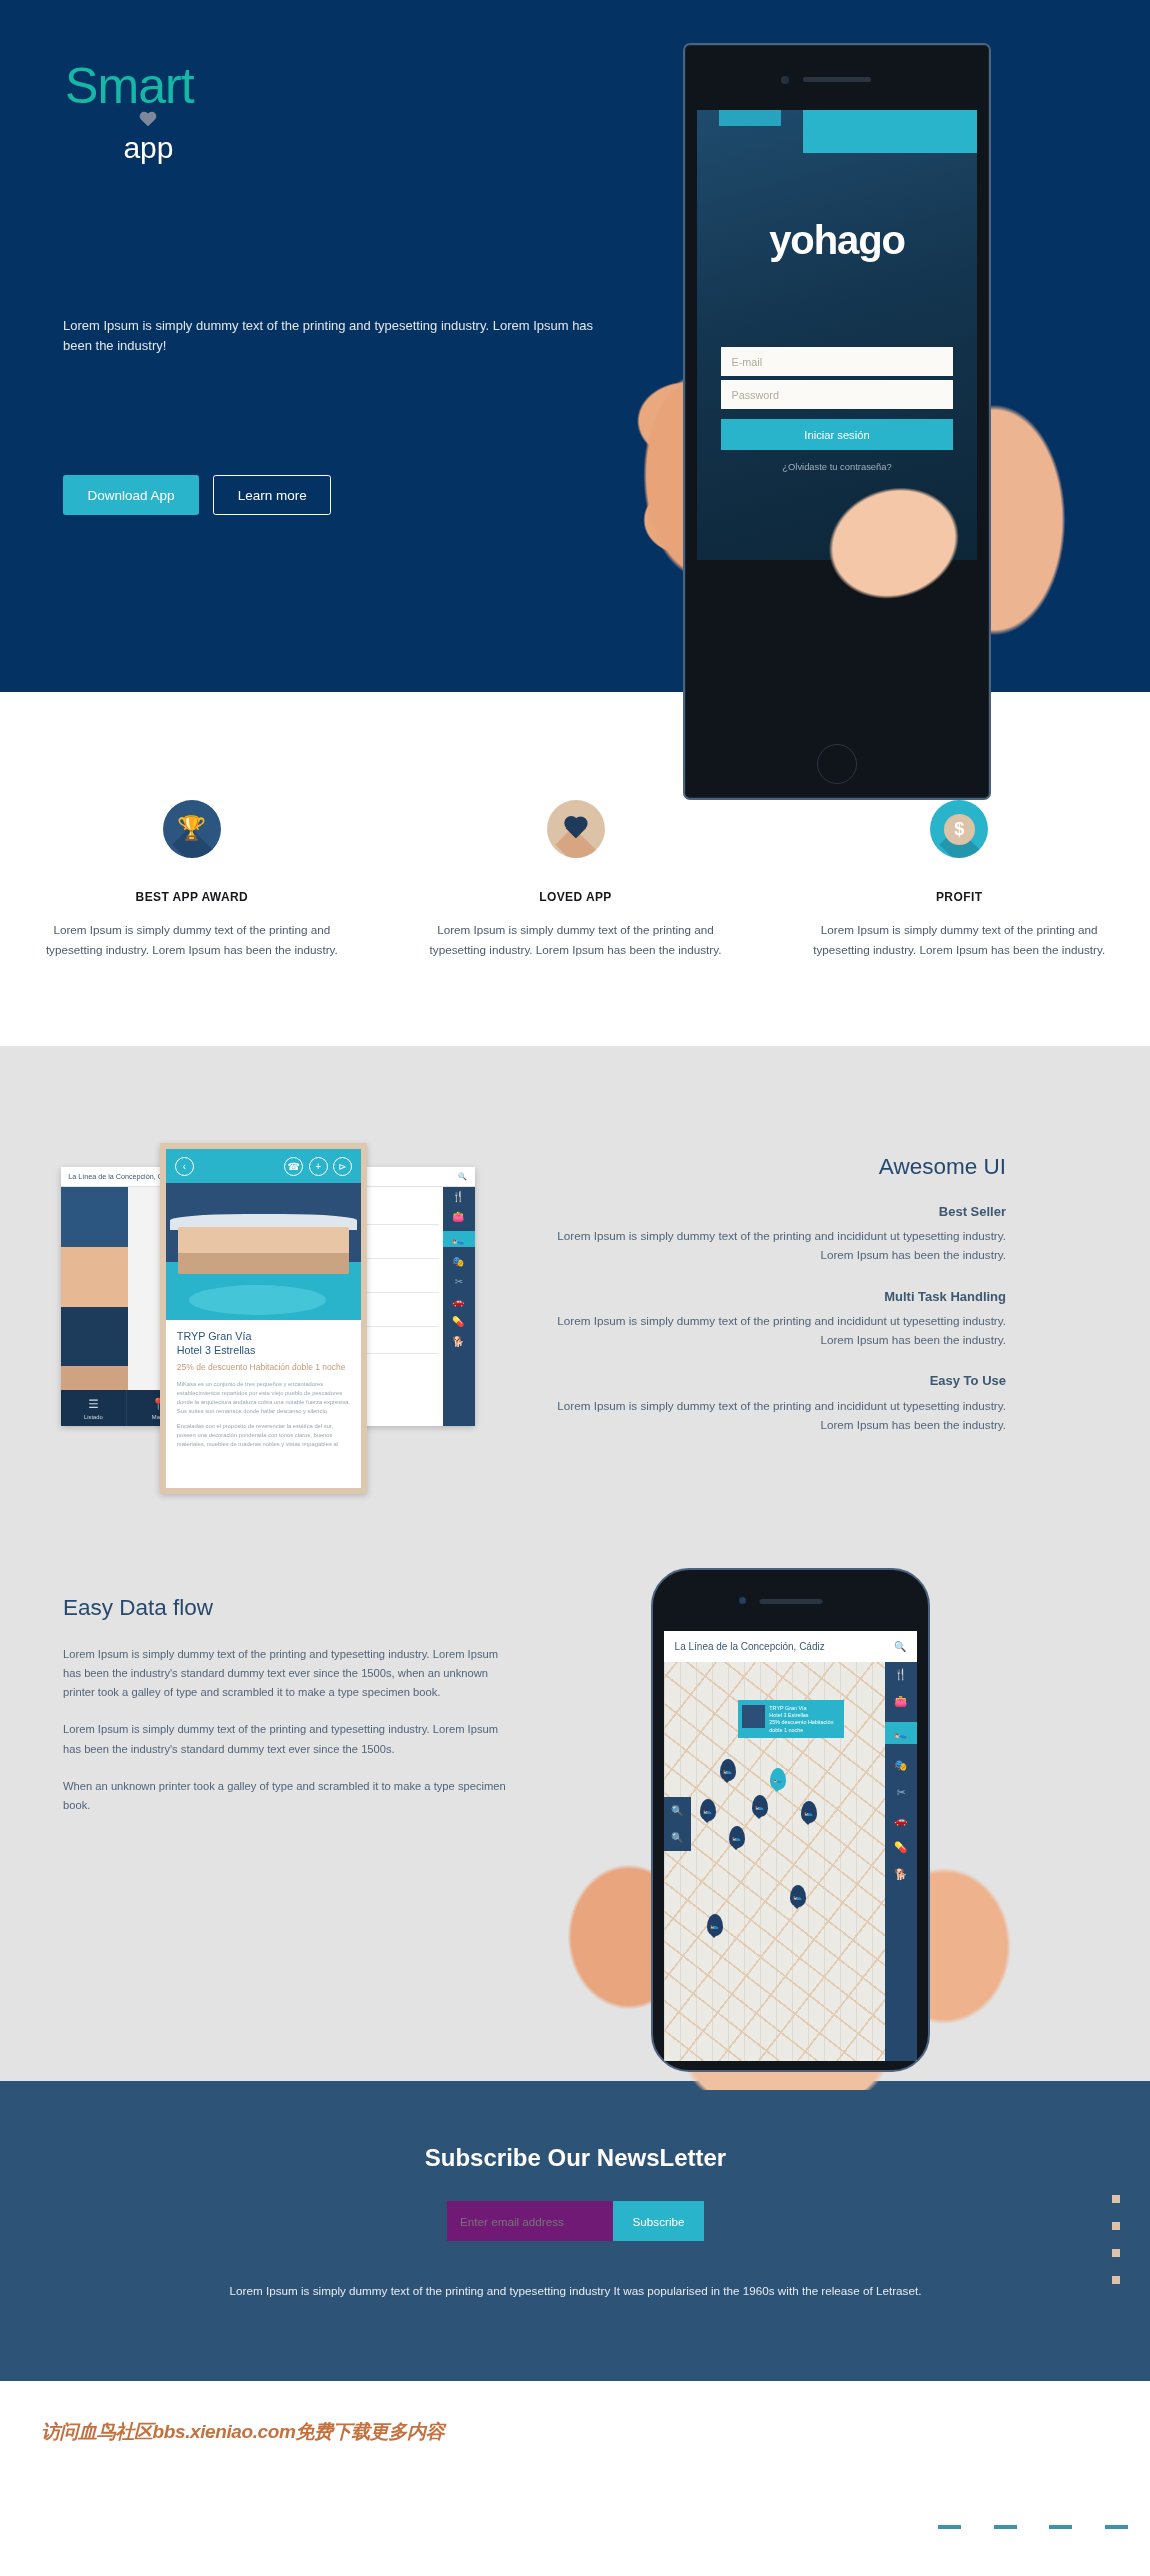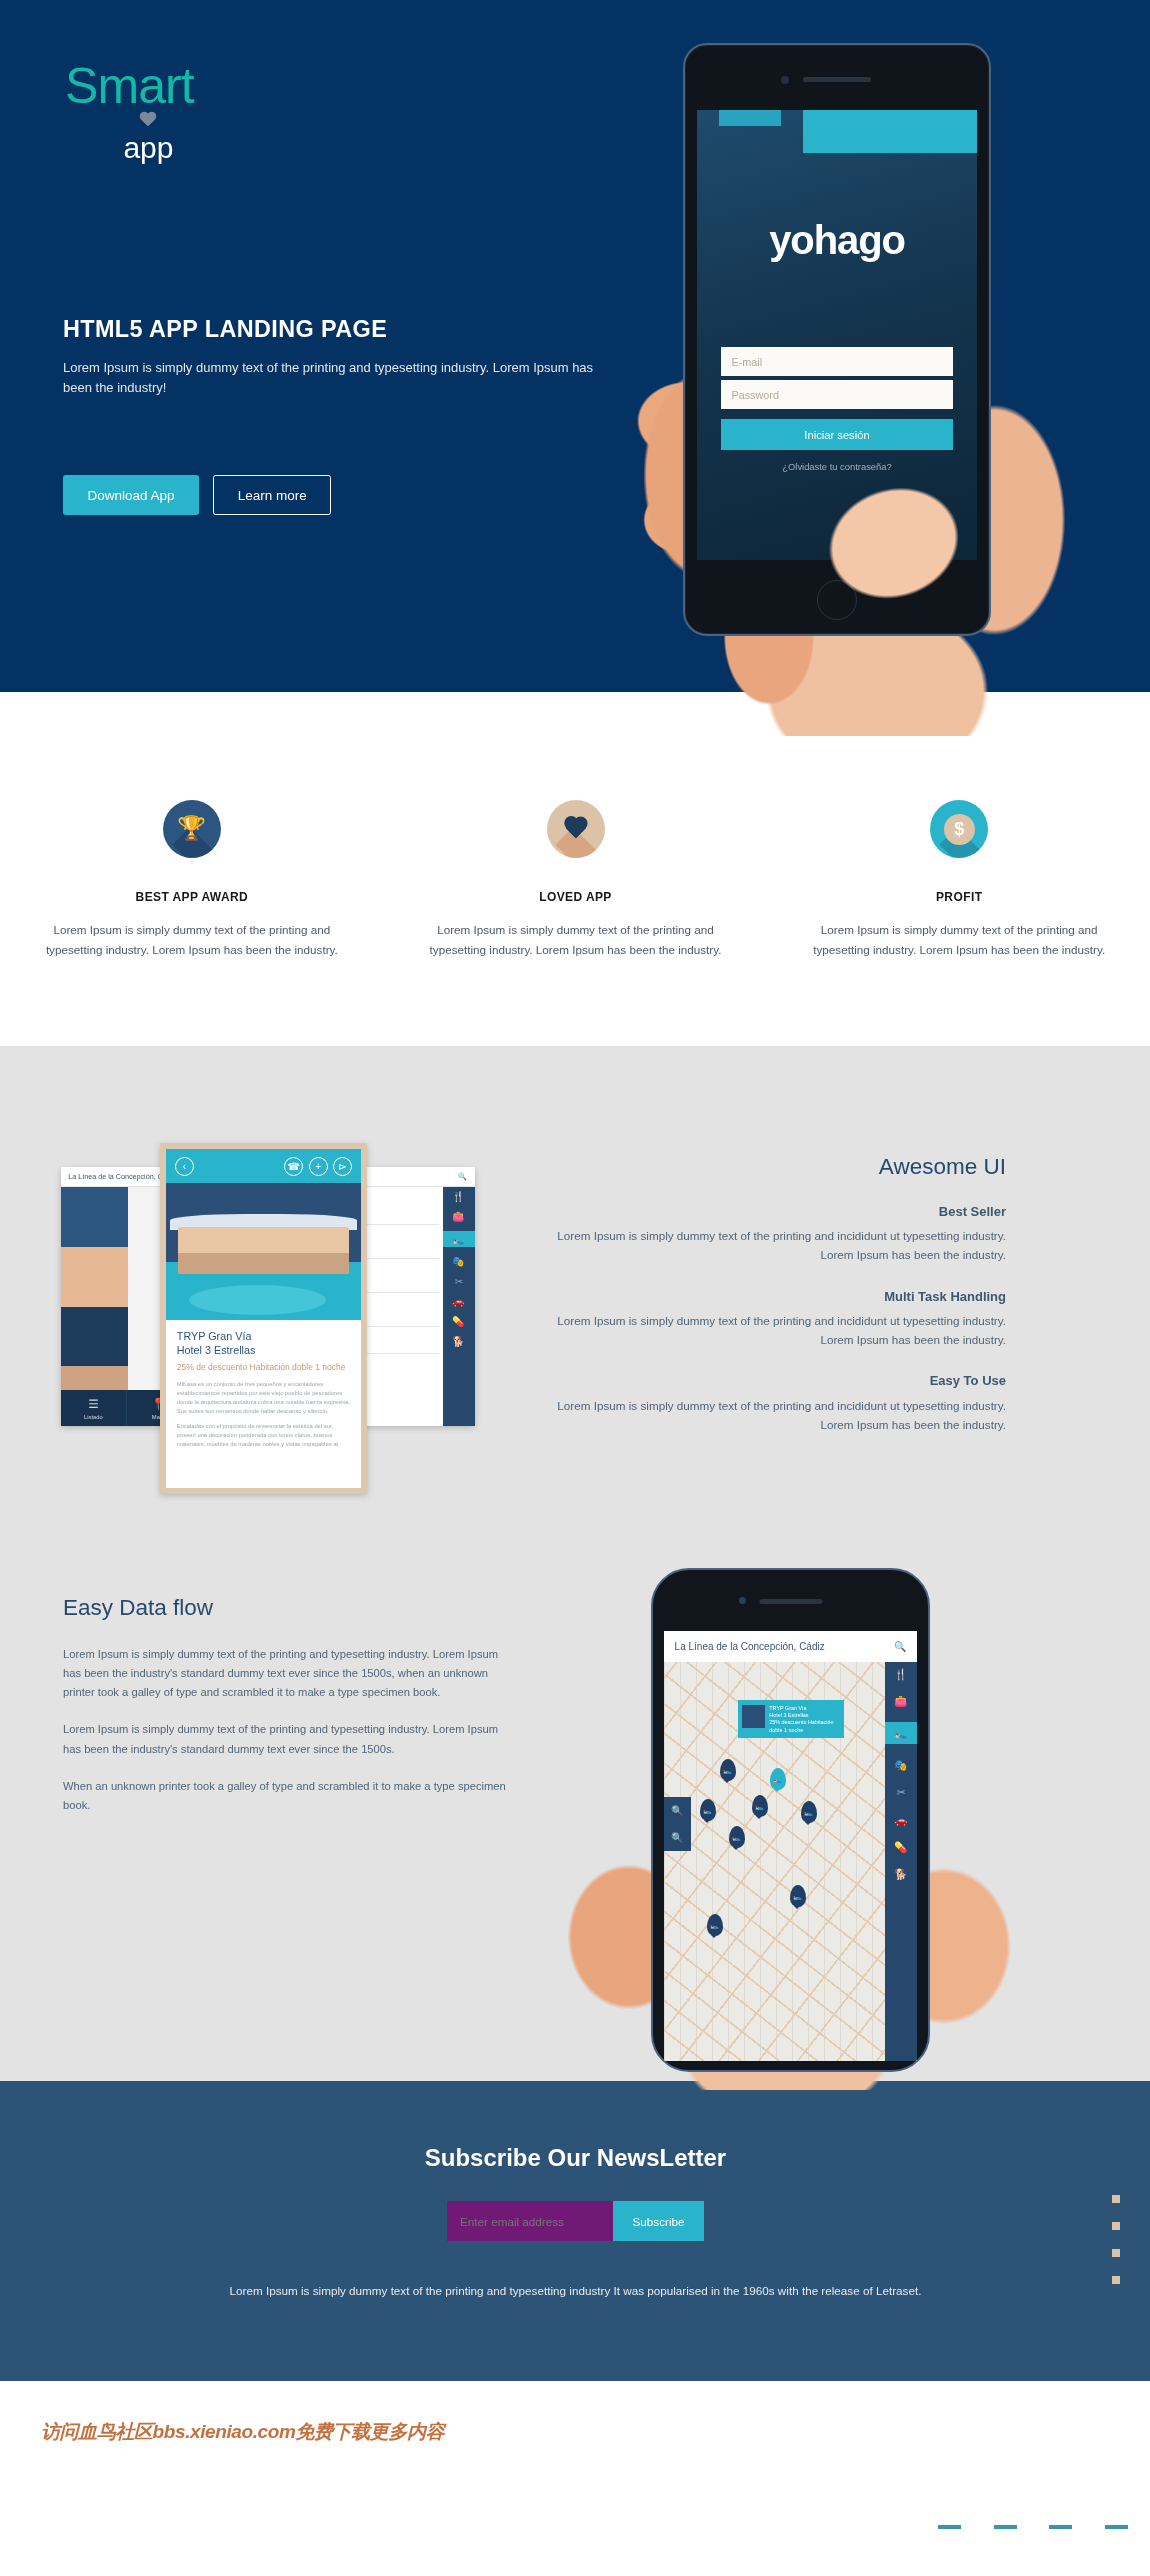--- a/index.html
+++ b/index.html
@@ -57,22 +57,22 @@
     background:
       radial-gradient(ellipse 108px 180px at 72px 162px, #e8a379 0 55%, rgba(232,163,121,0) 58%),
       radial-gradient(ellipse 117px 189px at 360px 207px, #edb491 0 58%, rgba(237,180,145,0) 61%),
       radial-gradient(ellipse 72px 108px at 135px 324px, #e8a57e 0 60%, rgba(232,165,126,0) 63%),
       radial-gradient(ellipse 171px 135px at 243px 378px, #f0c1a0 0 62%, rgba(240,193,160,0) 65%),
       radial-gradient(ellipse 81px 63px at 54px 108px, #eaa87f 0 60%, rgba(234,168,127,0) 63%),
       radial-gradient(ellipse 63px 54px at 49px 207px, #e9a77e 0 60%, rgba(233,167,126,0) 63%);
     filter:blur(0.4px);
   }
   .phone{
-    position:absolute; left:0; top:0; width:308px; height:593px;
-    background:#10151c; border-radius:24px;
+    position:absolute; left:0; top:0; width:308px; height:757px;
+    background:#10151c; border-radius:7px;
     border:2.7px solid #4b637f;
     box-shadow:0 0 0 0.9px #1b2733 inset;
     overflow:hidden;
   }
   .phone-speaker{
     position:absolute; left:50%; top:32px; transform:translateX(-50%);
     width:68px; height:4.5px; background:#2b3542; border-radius:2.7px;
   }
   .phone-cam{
     position:absolute; left:calc(50% - 56px); top:31px;
@@ -346,21 +346,20 @@
 
   <div class="logo">
     <div class="logo-top">Smart</div>
     <div class="logo-bot">
       <span class="heart-icon"></span>
       <span class="logo-app">app</span>
     </div>
   </div>
 
   <div class="hero-copy">
-    <h1 class="hero-title">HTML5 APP LANDING PAGE</h1>
     <p class="hero-sub">Lorem Ipsum is simply dummy text of the printing and typesetting industry. Lorem Ipsum has been the industry!</p>
   </div>
 
   <div class="hero-btns">
     <button class="btn btn-primary">Download App</button>
     <button class="btn btn-ghost">Learn more</button>
   </div>
 
   <div class="hero-phone-wrap">
     <div class="hand"></div>

